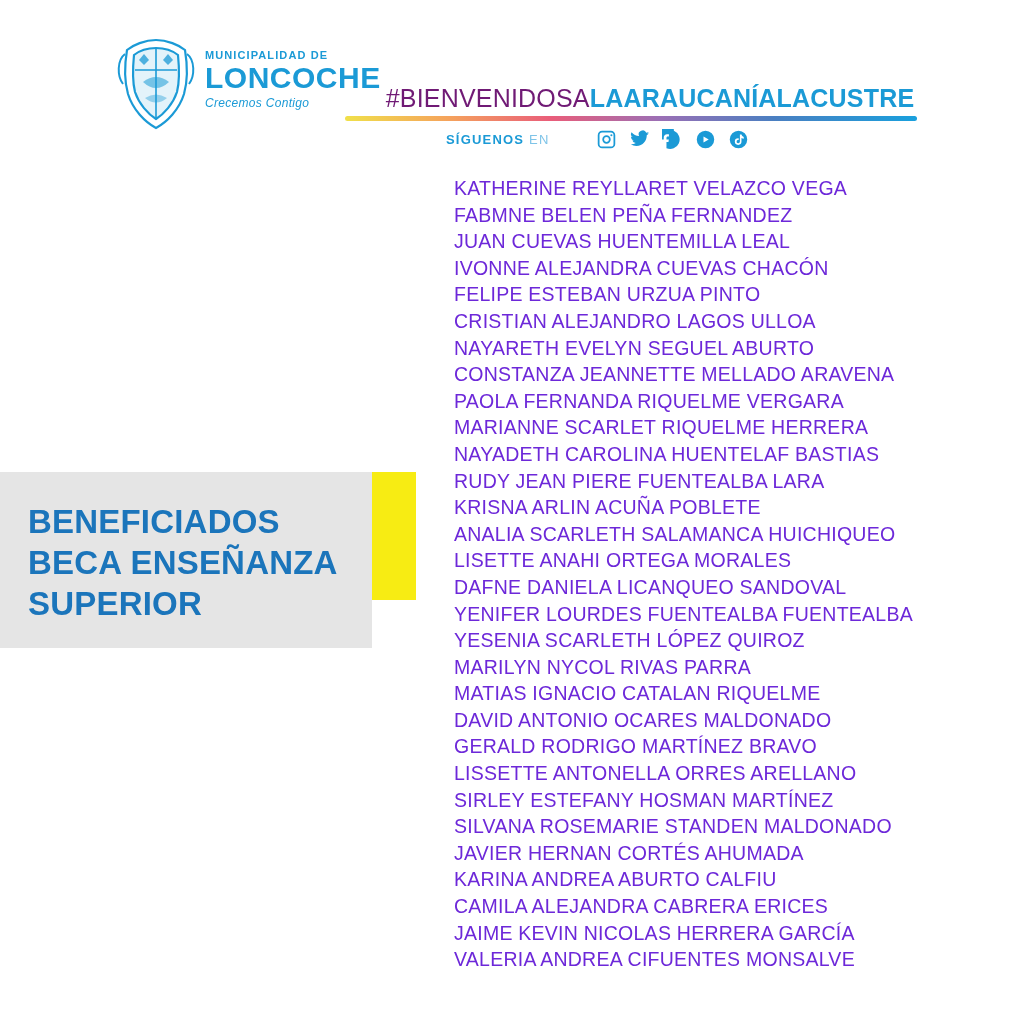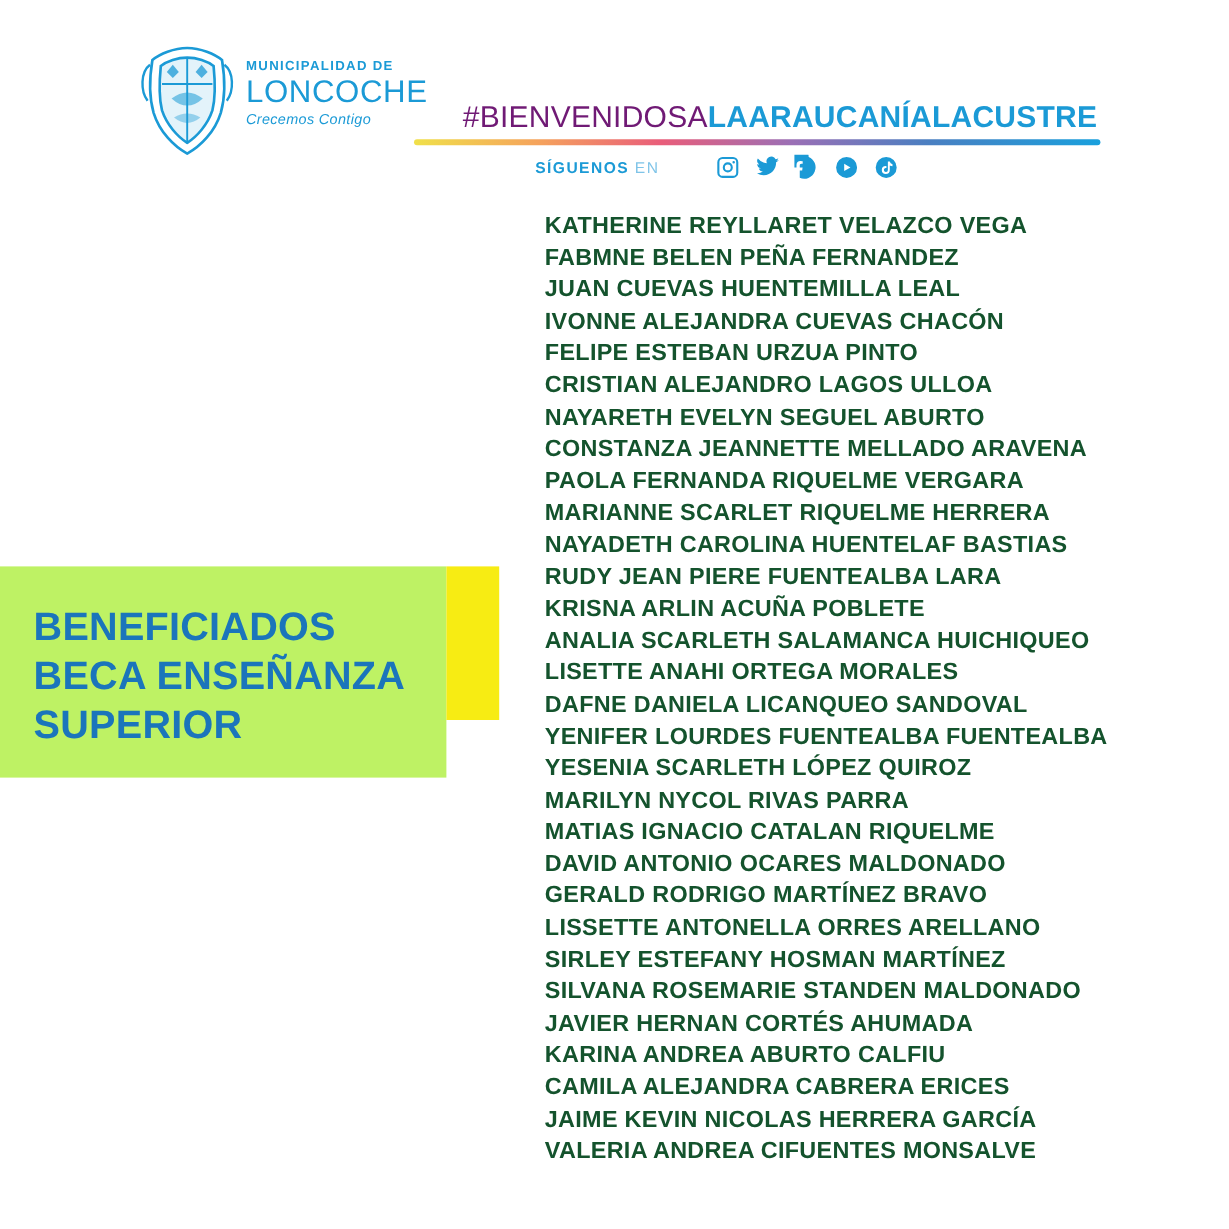--- a/index.html
+++ b/index.html
@@ -42,22 +42,22 @@
     color: #1b9ad6;
     line-height: 1;
   }
   .brand-muni {
     font-size: 11px;
     letter-spacing: 1.1px;
     font-weight: bold;
     color: #1b9ad6;
   }
   .brand-name {
-    font-size: 26px;
-    font-weight: normal;
+    font-size: 30px;
+    font-weight: bold;
     letter-spacing: 0.5px;
     color: #1b9ad6;
     margin-top: 2px;
   }
   .brand-slogan {
     font-size: 12px;
     font-style: italic;
     color: #1b9ad6;
     margin-top: 4px;
     letter-spacing: 0.3px;
@@ -117,21 +117,21 @@
     display: block;
   }
 
   
   .title-block {
     position: absolute;
     left: 0;
     top: 472px;
     width: 372px;
     height: 176px;
-    background: #bef264;
+    background: #e5e5e5;
     padding-left: 36px;
   }
   .title-block .notch {
     position: absolute;
     right: -44px;
     top: 0;
     width: 44px;
     height: 128px;
     background: #f7ec13;
   }
@@ -148,23 +148,23 @@
   }
 
   
   .names {
     position: absolute;
     left: 454px;
     top: 175px;
     width: 540px;
   }
   .name-row {
-    color: #14532d;
+    color: #6d28d9;
     font-size: 19.5px;
-    font-weight: bold;
+    font-weight: normal;
     letter-spacing: 0.25px;
     line-height: 26.6px;
     white-space: nowrap;
   }
 </style>
 </head>
 <body>
 
 <div class="page">
 

